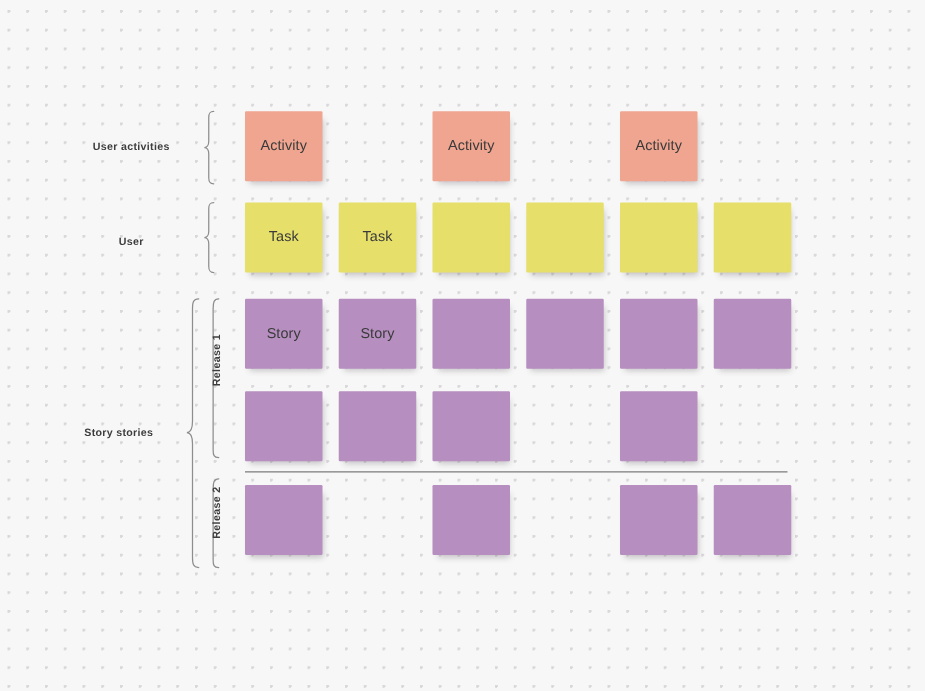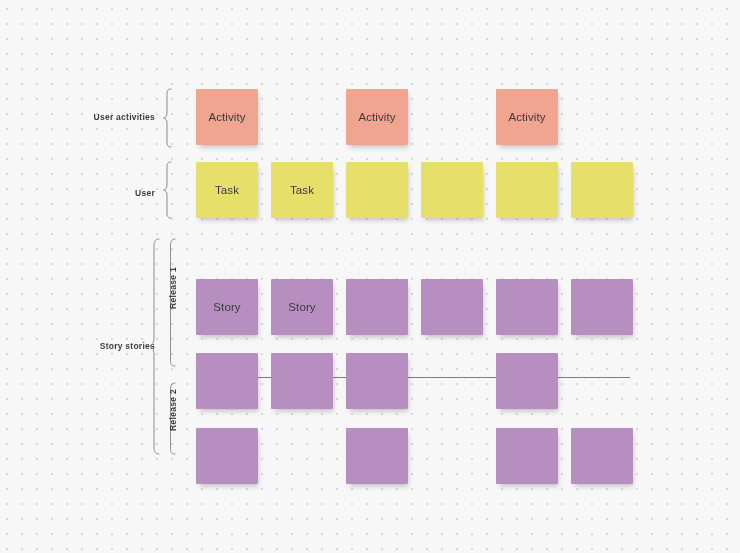--- a/index.html
+++ b/index.html
@@ -36,31 +36,31 @@
     align-items: center;
     justify-content: center;
     font-size: 11.5px;
     color: #3a3a3a;
     letter-spacing: 0.1px;
     box-shadow: 2px 4px 5px -2px rgba(70,60,70,0.30);
     border-radius: 1px;
   }
   .card.activity { background-color: #efa590; }
   .card.task     { background-color: #e6e06a; }
-  .card.story    { background-color: #b68fc0; margin-top: 40px; }
+  .card.story    { background-color: #b68fc0; }
 
   
   .group-label {
     position: absolute;
     font-size: 8.5px;
     font-weight: bold;
     color: #3d3d3d;
     letter-spacing: 0.25px;
     white-space: nowrap;
-    text-align: right;
+    text-align: center;
   }
 
   
   .brace {
     position: absolute;
     color: #8d8d8d;
   }
   .brace svg { display: block; }
 
   

